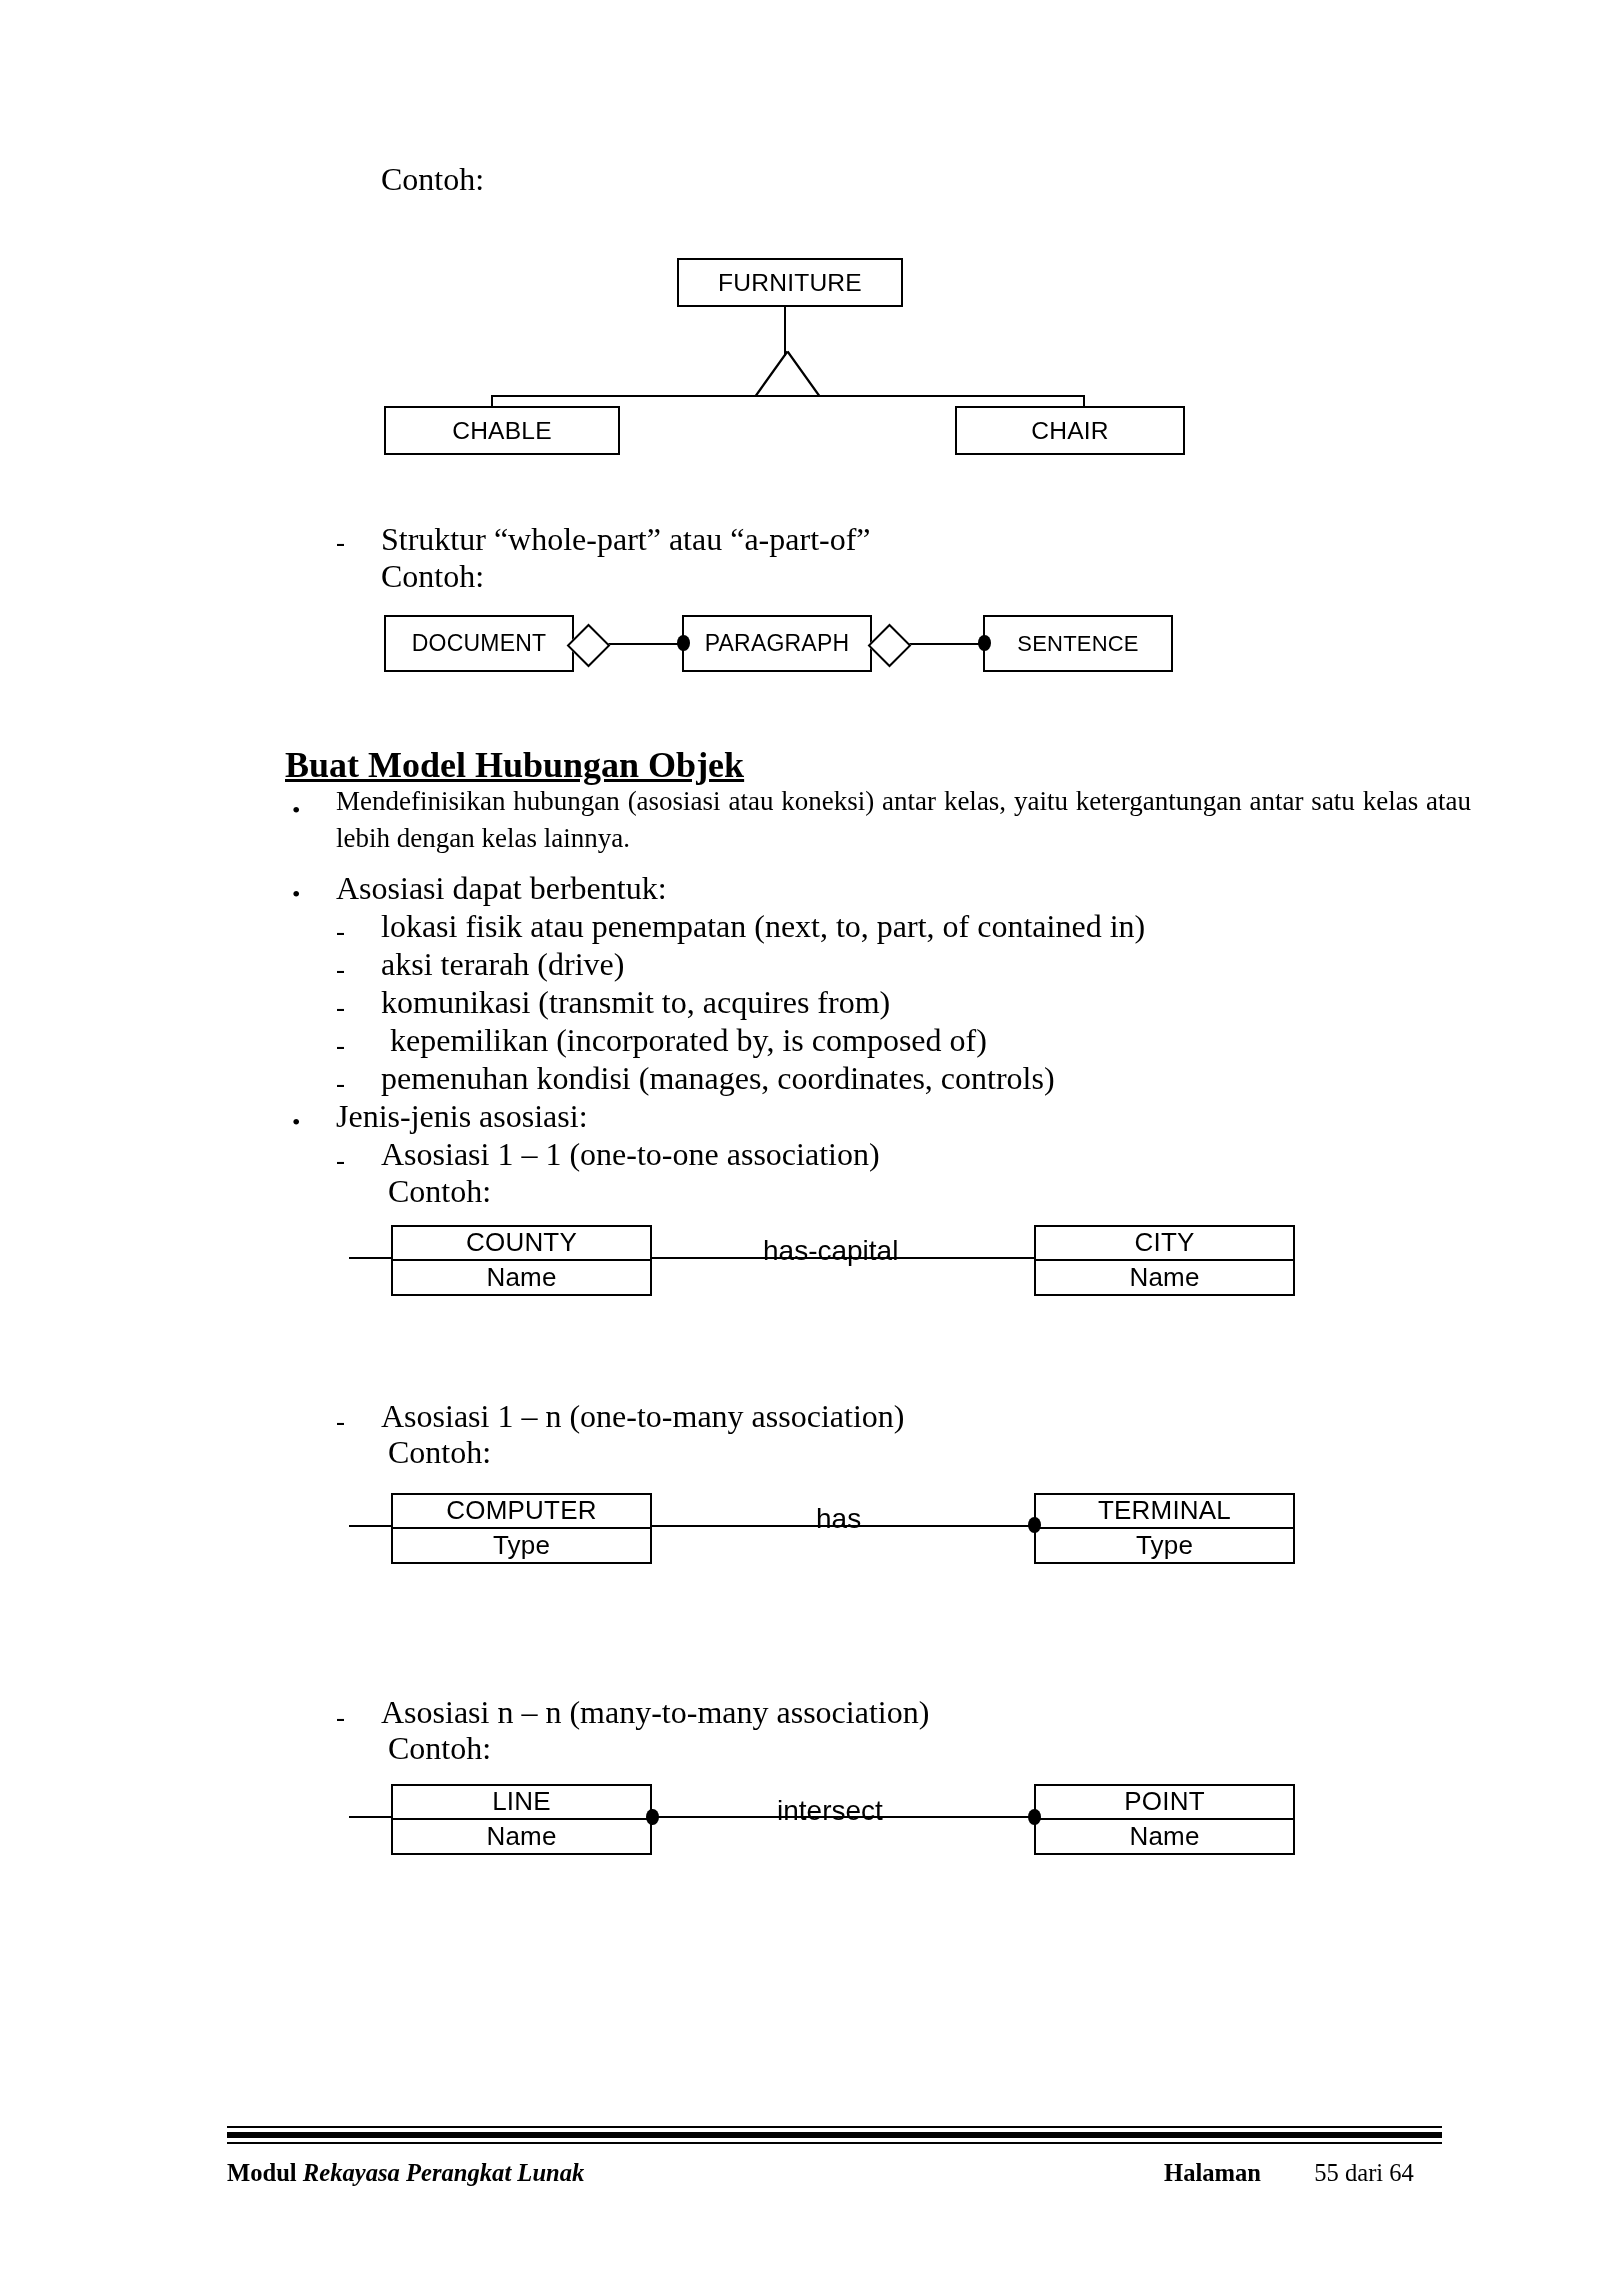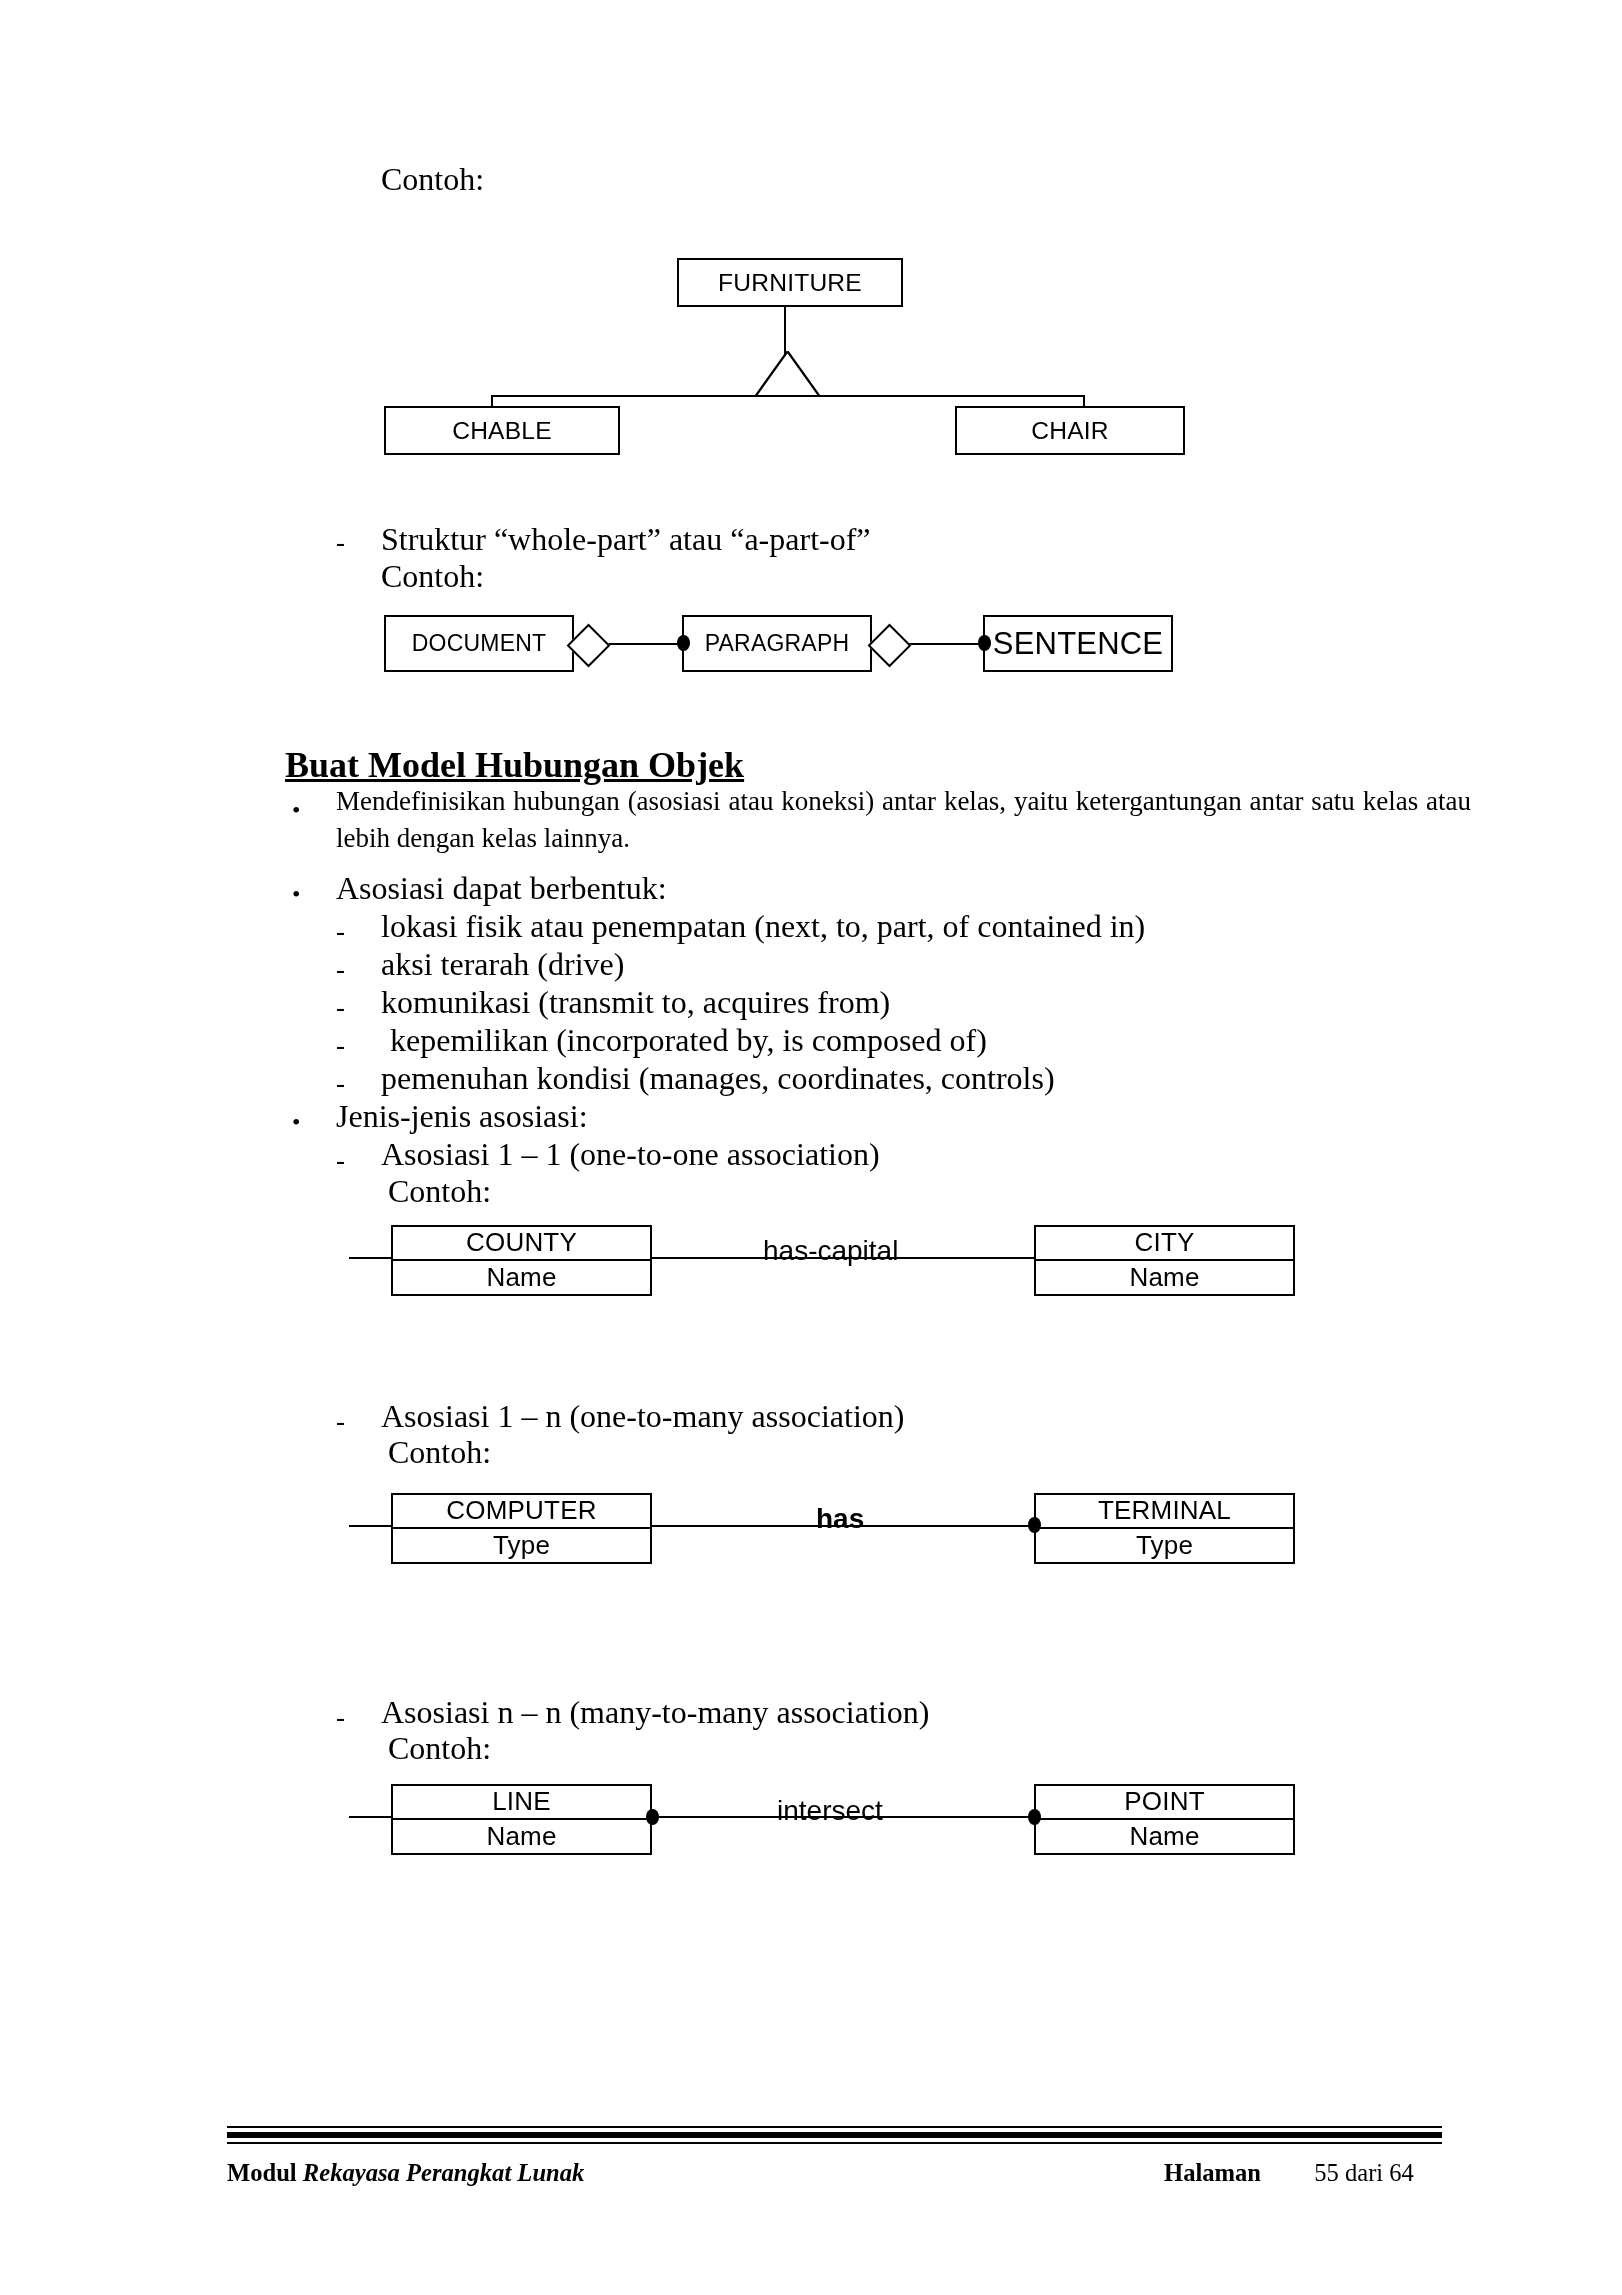--- a/index.html
+++ b/index.html
@@ -170,21 +170,21 @@
     <div class="dbox" style="left:955px; top:406px; width:230px; height:49px;">CHAIR</div>
   </div>
 
   <div class="dash" style="left:336px; top:529px;">-</div>
   <div class="txt" style="left:381px; top:518px;"><span>Struktur “</span><span class="ital">whole-part</span><span>” atau “</span><span class="ital">a-part-of</span><span>”</span></div>
   <div class="txt" style="left:381px; top:555px;">Contoh:</div>
 
   <div>
     <div class="dbox" style="left:384px; top:615px; width:190px; height:57px; font-size:23px;">DOCUMENT</div>
     <div class="dbox" style="left:682px; top:615px; width:190px; height:57px; font-size:23px;">PARAGRAPH</div>
-    <div class="dbox" style="left:983px; top:615px; width:190px; height:57px; font-size:31px;">SENTENCE</div>
+    <div class="dbox" style="left:983px; top:615px; width:190px; height:57px; font-size:22px;">SENTENCE</div>
 
     <div class="thinline" style="left:599px; top:643px; width:87px;"></div>
     <div class="diamond" style="left:573px; top:630px;"></div>
     <div class="dot" style="left:677px; top:635px;"></div>
 
     <div class="thinline" style="left:900px; top:643px; width:87px;"></div>
     <div class="diamond" style="left:874px; top:630px;"></div>
     <div class="dot" style="left:978px; top:635px;"></div>
   </div>
 
@@ -239,21 +239,21 @@
     <div class="thinline" style="left:349px; top:1525px; width:697px;"></div>
     <div class="cbox" style="left:391px; top:1493px; width:261px; height:71px;">
       <div class="cname">COMPUTER</div>
       <div class="cattr">Type</div>
     </div>
     <div class="cbox" style="left:1034px; top:1493px; width:261px; height:71px;">
       <div class="cname">TERMINAL</div>
       <div class="cattr">Type</div>
     </div>
     <div class="dot" style="left:1028px; top:1517px;"></div>
-    <div class="rel-label" style="left:816px; top:1503px;font-weight:bold;">has</div>
+    <div class="rel-label" style="left:816px; top:1503px;">has</div>
   </div>
 
   <div class="dash" style="left:336px; top:1704px;">-</div>
   <div class="txt" style="left:381px; top:1691px;"><span>Asosiasi n – n (</span><span class="ital">many-to-many association</span><span>)</span></div>
   <div class="txt" style="left:388px; top:1727px;">Contoh:</div>
 
   <div>
     <div class="thinline" style="left:349px; top:1816px; width:697px;"></div>
     <div class="cbox" style="left:391px; top:1784px; width:261px; height:71px;">
       <div class="cname">LINE</div>

